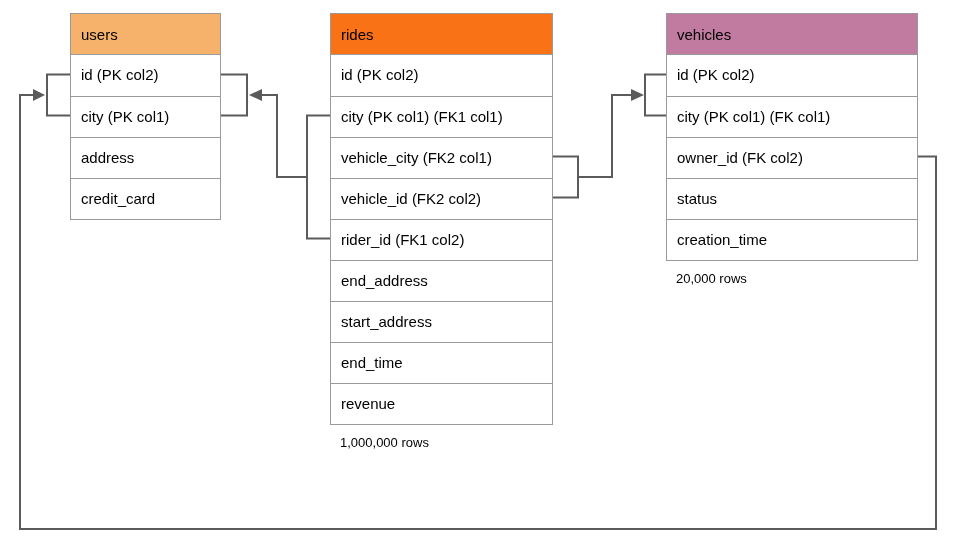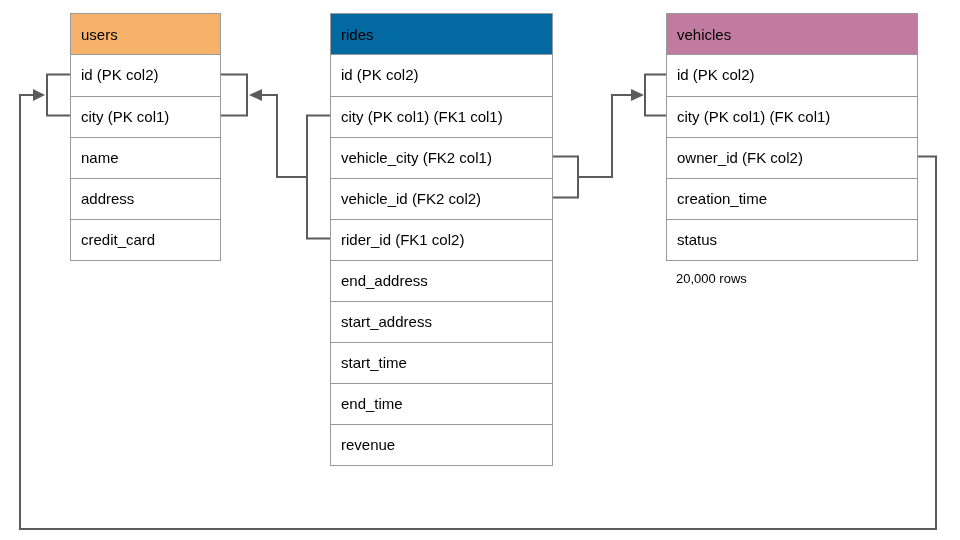--- a/index.html
+++ b/index.html
@@ -81,52 +81,51 @@
 
     <path d="M 666 74.5 H 645 V 115.5 H 666"></path>
   </svg>
 
   <div class="db-table-group" id="table-users">
     <div class="db-table">
       <div class="db-header" style="background: rgb(246, 178, 107);">users</div>
       <div>
           <div class="db-row">id (PK col2)</div>
           <div class="db-row">city (PK col1)</div>
-          <div class="db-row">name</div>
           <div class="db-row">address</div>
           <div class="db-row">credit_card</div>
         </div>
     </div>
   </div>
 
   <div class="db-table-group" id="table-rides">
     <div class="db-table">
-      <div class="db-header" style="background: #0369a1;">rides</div>
+      <div class="db-header" style="background: #f97316;">rides</div>
       <div>
           <div class="db-row">id (PK col2)</div>
           <div class="db-row">city (PK col1) (FK1 col1)</div>
           <div class="db-row">vehicle_city (FK2 col1)</div>
           <div class="db-row">vehicle_id (FK2 col2)</div>
           <div class="db-row">rider_id (FK1 col2)</div>
           <div class="db-row">end_address</div>
           <div class="db-row">start_address</div>
-          <div class="db-row">start_time</div>
           <div class="db-row">end_time</div>
           <div class="db-row">revenue</div>
         </div>
     </div>
+    <div class="row-count">1,000,000 rows</div>
   </div>
 
   <div class="db-table-group" id="table-vehicles">
     <div class="db-table">
       <div class="db-header" style="background: rgb(194, 123, 160);">vehicles</div>
       <div>
           <div class="db-row">id (PK col2)</div>
           <div class="db-row">city (PK col1) (FK col1)</div>
           <div class="db-row">owner_id (FK col2)</div>
+          <div class="db-row">status</div>
           <div class="db-row">creation_time</div>
-          <div class="db-row">status</div>
         </div>
     </div>
     <div class="row-count">20,000 rows</div>
   </div>
 
 </div>
 
 </body></html>

